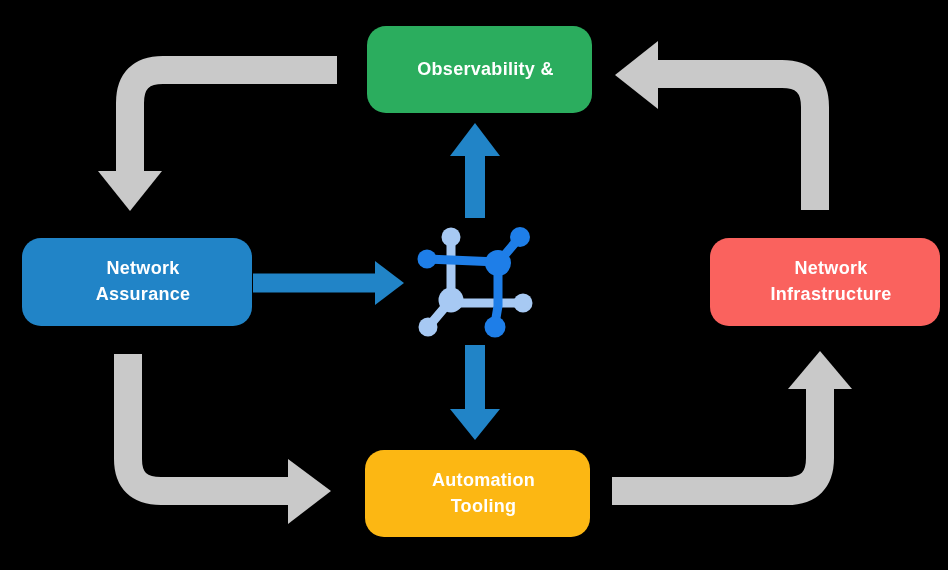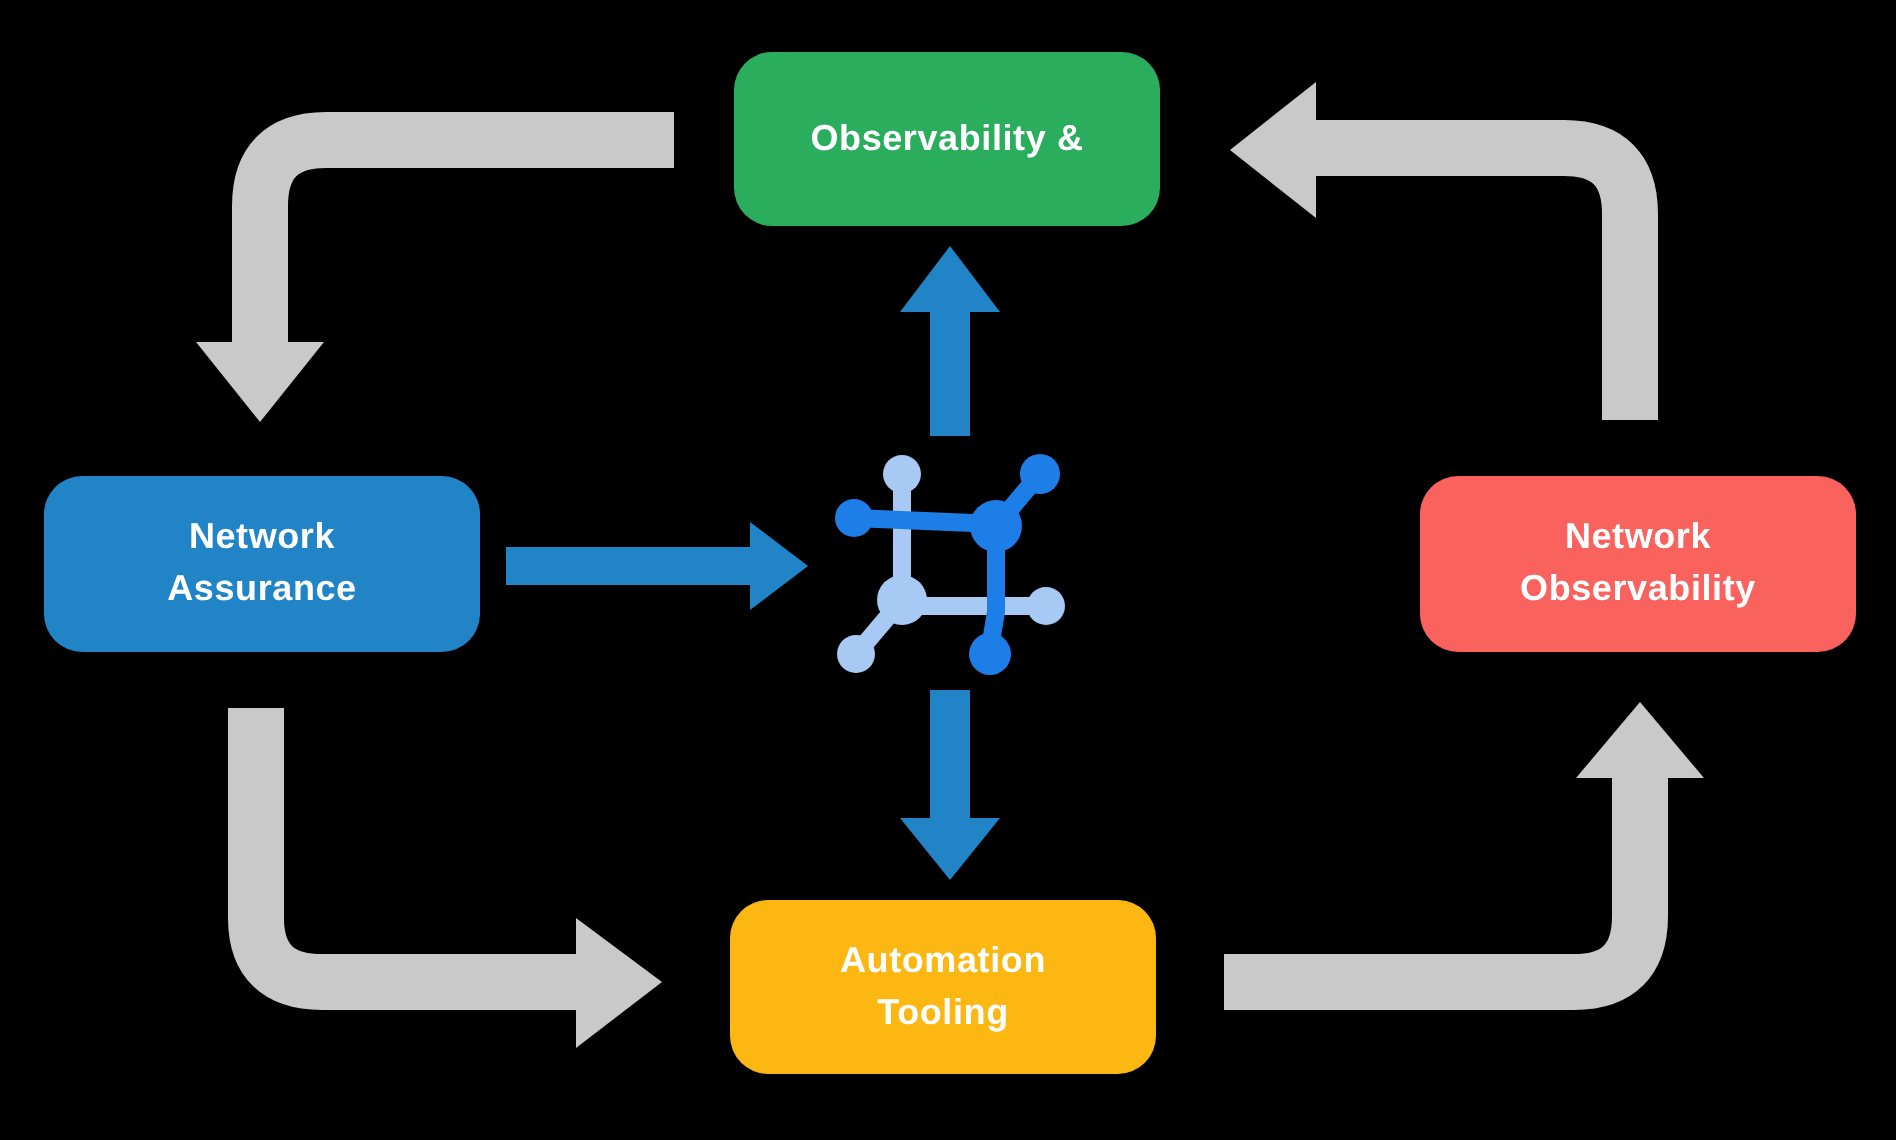--- a/index.html
+++ b/index.html
@@ -21,21 +21,21 @@
   .icon-dot  { fill: currentColor; stroke: none; }
 
   
   .node {
     position: absolute;
     border-radius: 19px;
     display: flex; flex-direction: column;
     align-items: center; justify-content: center;
     color: #ffffff;
     font-size: 18px; font-weight: 600; letter-spacing: .3px;
-    line-height: 1.42; text-align: center;
+    line-height: 1.42; text-align: center; padding-left: 12px;
   }
   .node-observability  { left: 367px; top:  26px; width: 213px; height: 87px; }
   .node-operations     { left:  22px; top: 238px; width: 218px; height: 88px; }
   .node-infrastructure { left: 710px; top: 238px; width: 218px; height: 88px; }
   .node-automation     { left: 365px; top: 450px; width: 213px; height: 87px; }
 </style>
 </head>
 <body style="background-color: rgb(0, 0, 0);">
 
 <div class="stage">
@@ -102,21 +102,21 @@
     <span>Observability &amp;</span>
   </div>
 
   <div class="node node-operations" style="background-color: rgb(33, 132, 199);">
     <span>Network</span>
     <span>Assurance</span>
   </div>
 
   <div class="node node-infrastructure" style="background-color: rgb(250, 98, 94);">
     <span>Network</span>
-    <span>Observability</span>
+    <span>Infrastructure</span>
   </div>
 
   <div class="node node-automation" style="background-color: rgb(252, 183, 19);">
     <span>Automation</span>
     <span>Tooling</span>
   </div>
 
 </div>
 
 </body></html>

